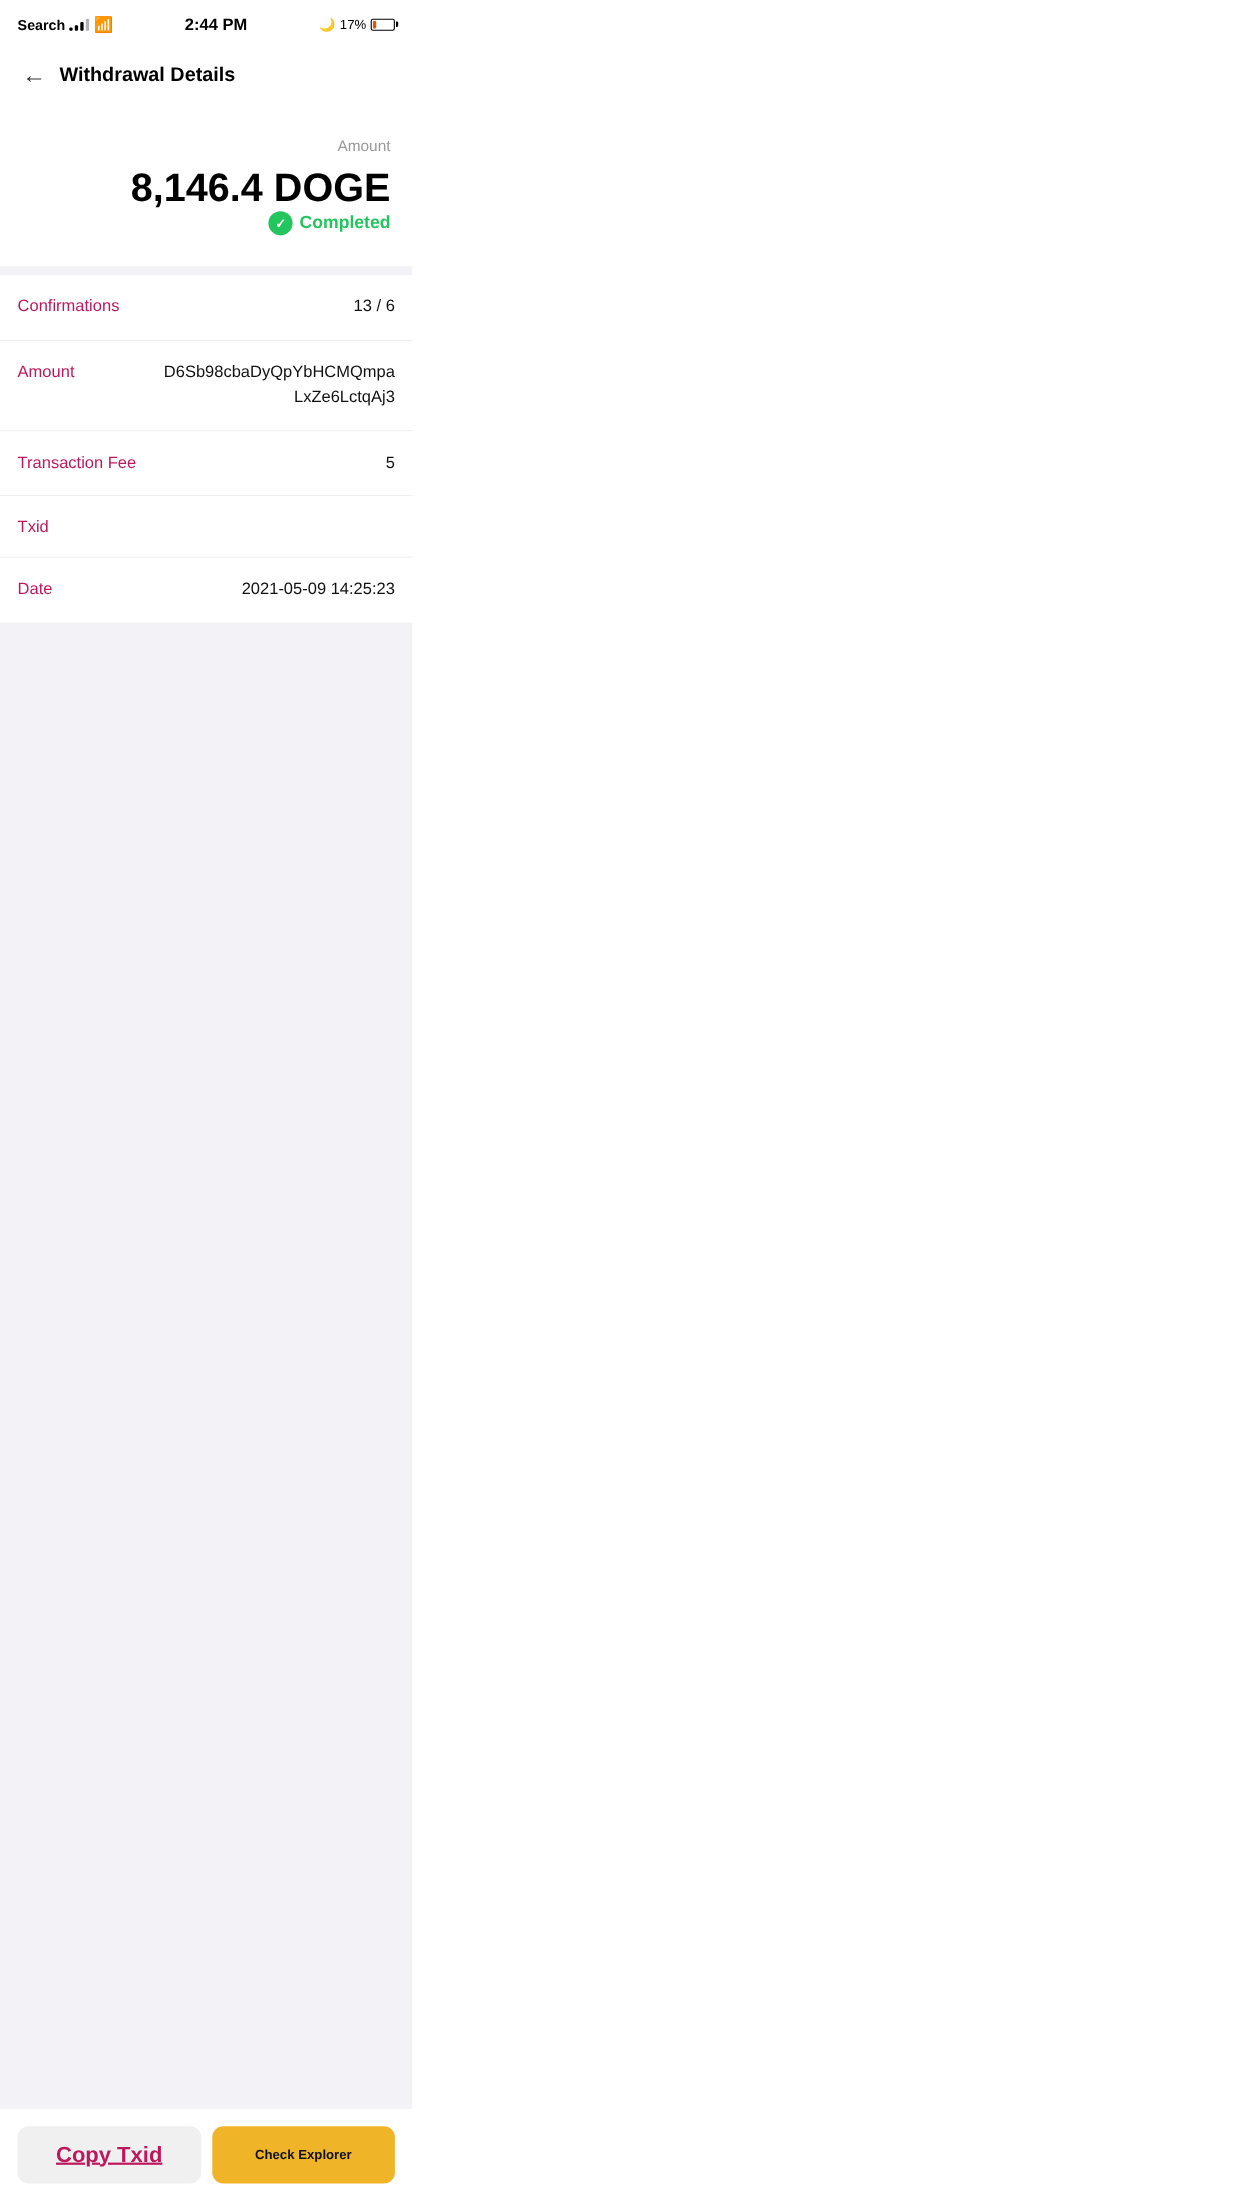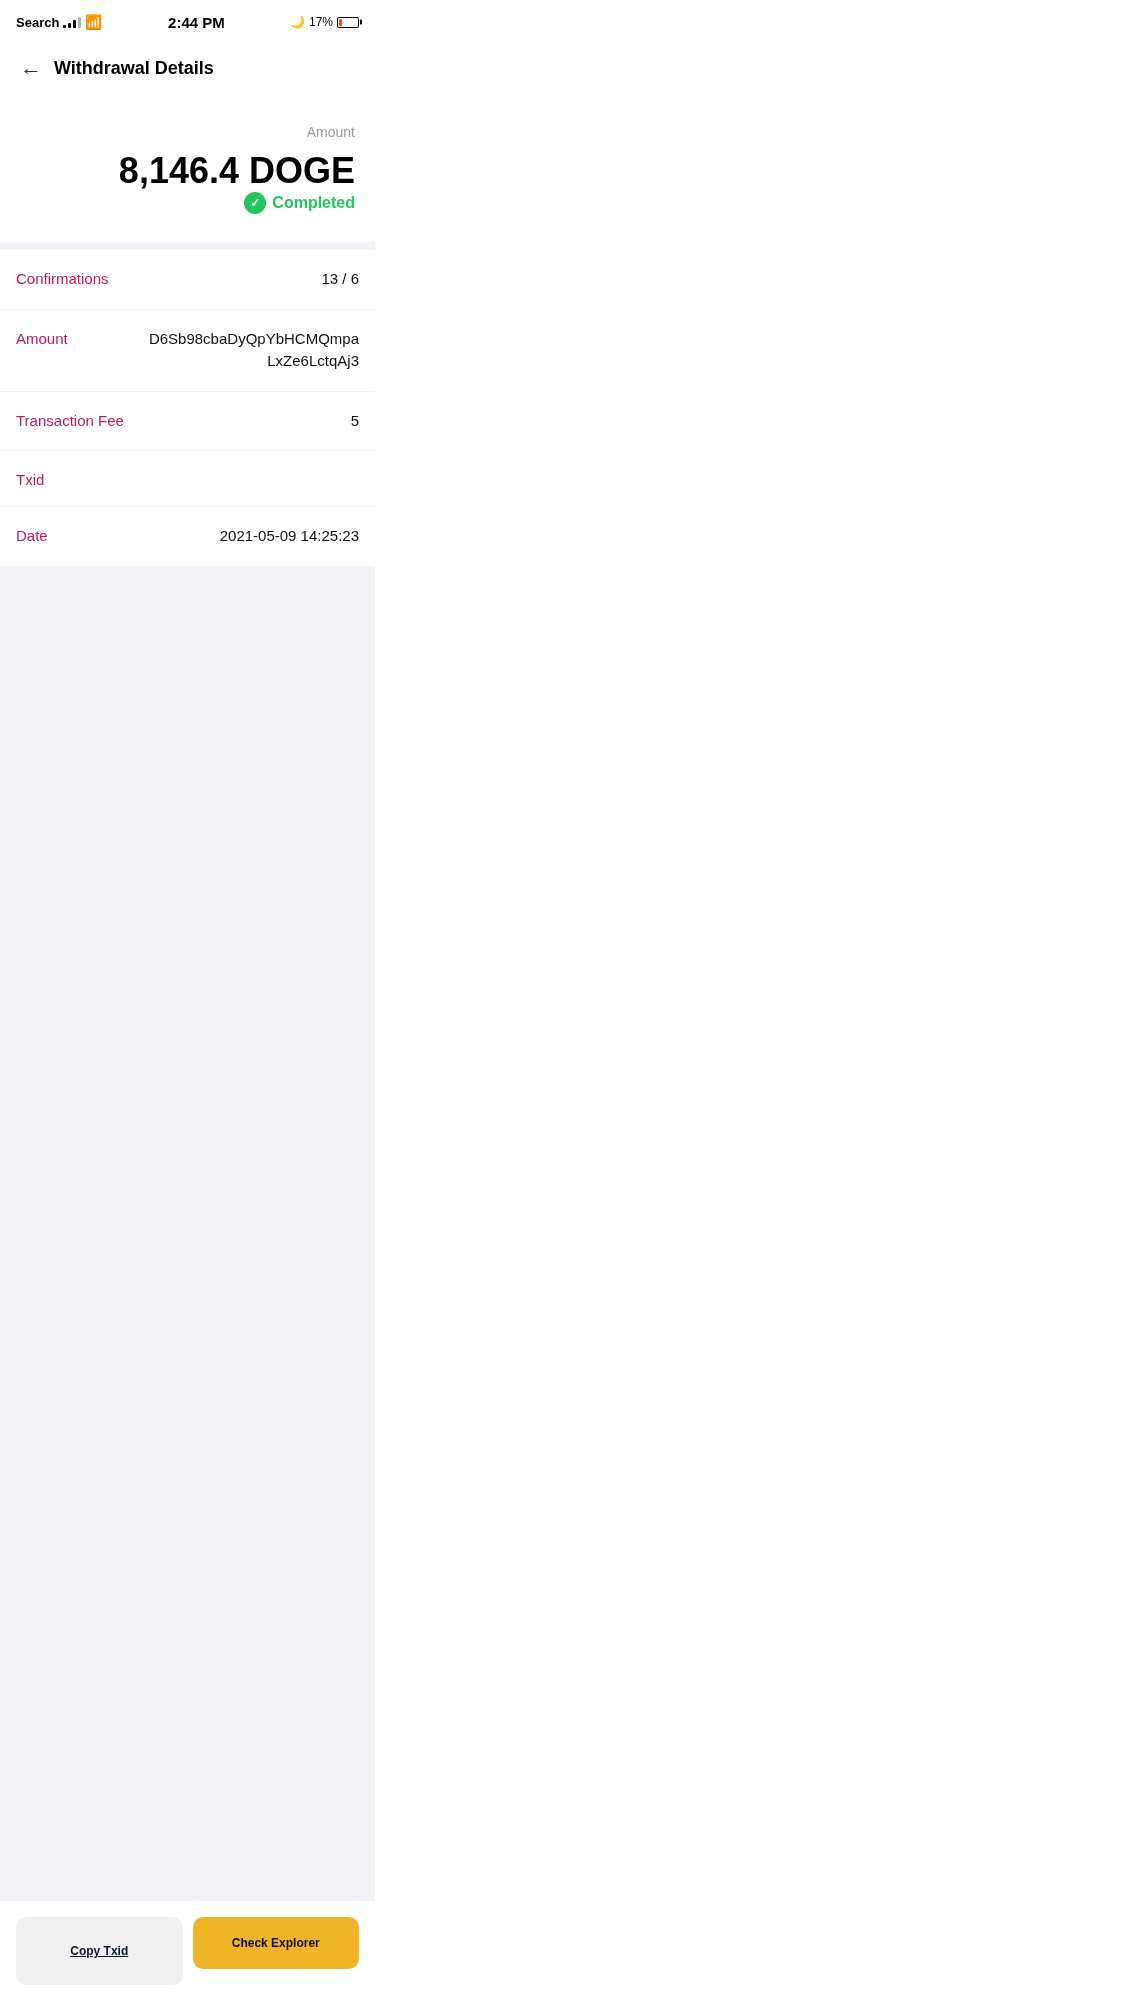--- a/index.html
+++ b/index.html
@@ -216,27 +216,27 @@
       background: #ffffff;
       border-top: 1px solid #f0f0f0;
       position: fixed;
       bottom: 0;
       left: 0;
       width: 375px;
     }
 
     .btn-copy {
       flex: 1;
-      height: 68px;
+      height: 52px;
       background: #f0f0f0;
       border: none;
       border-radius: 10px;
-      font-size: 12px;
+      font-size: 20px;
       font-weight: 600;
-      color: #0f172a;
+      color: #be185d;
       cursor: pointer;
       text-decoration: underline;
     }
 
     .btn-explorer {
       flex: 1;
       height: 52px;
       background: #f0b429;
       border: none;
       border-radius: 10px;

